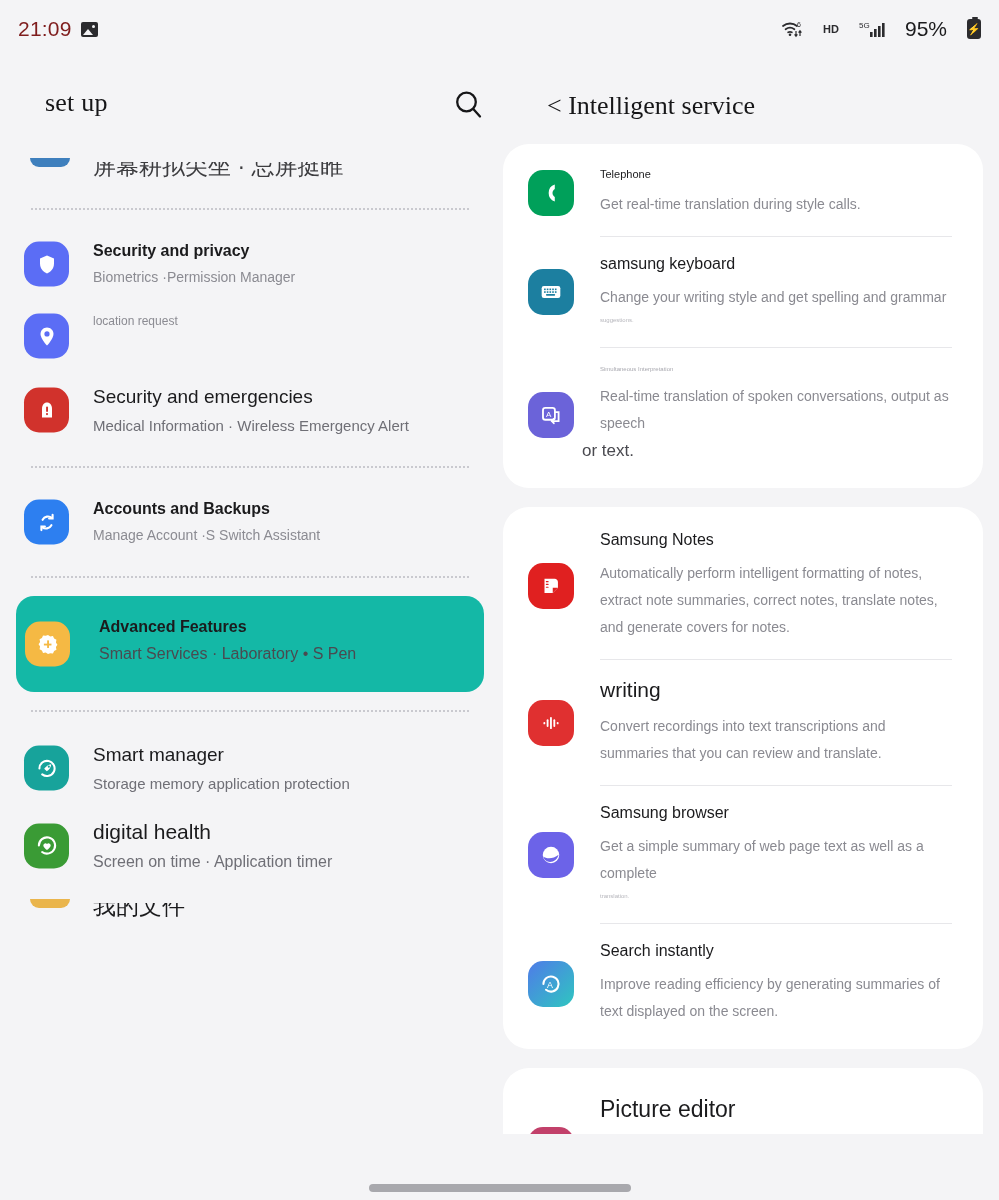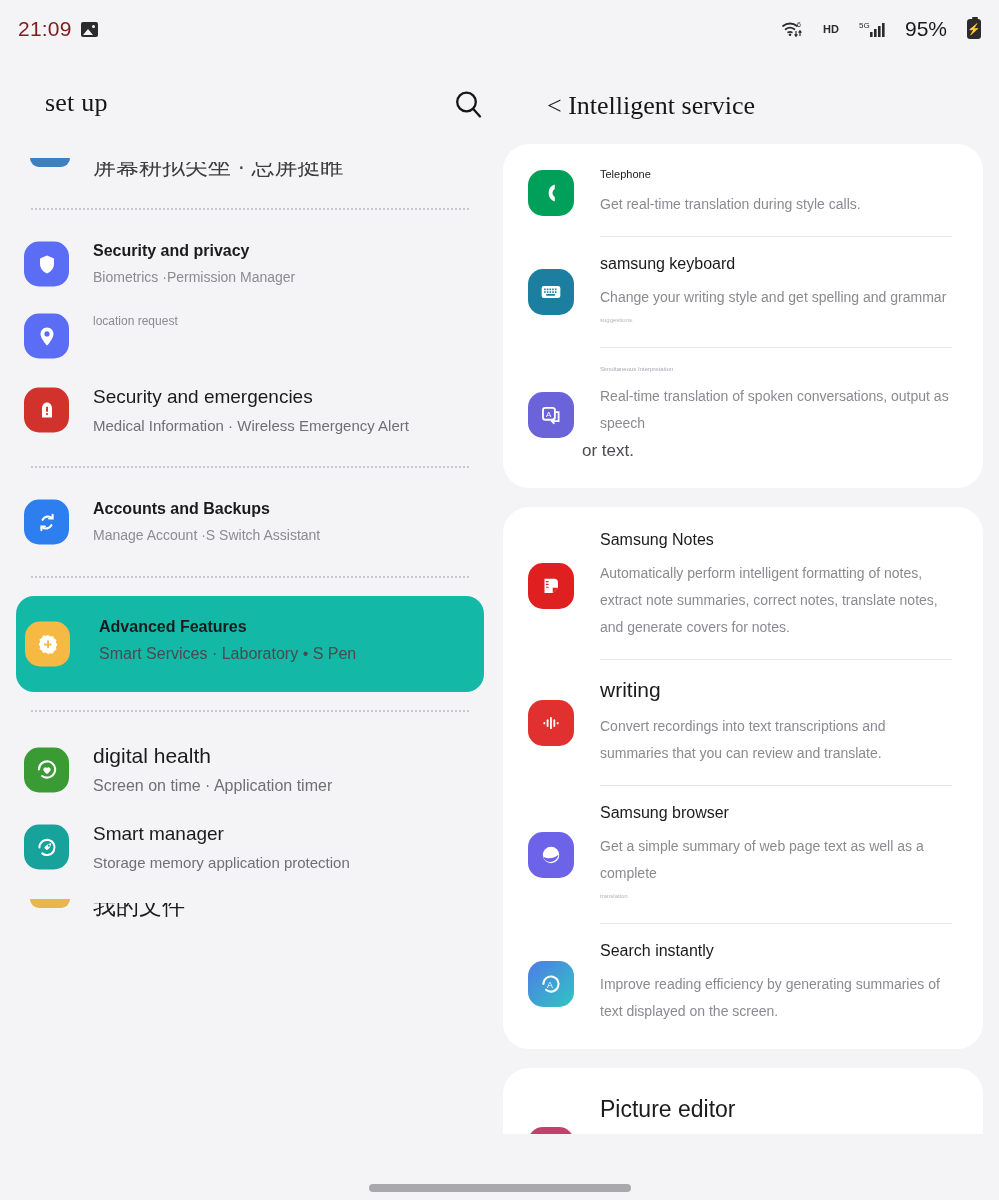--- a/index.html
+++ b/index.html
@@ -246,44 +246,44 @@
         </svg>
       </div>
       <div class="s-text">
         <div class="s-title">Advanced Features</div>
         <div class="s-sub" style="font-size:16px;color:#4a4a50">Smart Services · Laboratory • S Pen</div>
       </div>
     </div>
 
     <div class="dotted"></div>
 
-    <div class="srow t-xl">
-      <div class="s-icon" style="background:#3A9B35">
-        <svg width="26" height="26" viewBox="0 0 24 24" fill="none">
-          <path d="M4.5 12a7.5 7.5 0 1 1 3 6" stroke="#fff" stroke-width="1.9" stroke-linecap="round"></path>
-          <path d="M12 16.2s-3.4-2.2-3.4-4.4a1.9 1.9 0 0 1 3.4-1.1 1.9 1.9 0 0 1 3.4 1.1c0 2.2-3.4 4.4-3.4 4.4z" fill="#fff"></path>
-        </svg>
-      </div>
-      <div class="s-text">
-        <div class="s-title">digital health</div>
-        <div class="s-sub">Screen on time · Application timer</div>
-      </div>
-    </div>
-
     <div class="srow t-lg">
       <div class="s-icon" style="background:#17A39B">
         <svg width="26" height="26" viewBox="0 0 24 24" fill="none">
           <path d="M5 12a7 7 0 1 1 2.6 5.4" stroke="#fff" stroke-width="1.9" stroke-linecap="round"></path>
           <path d="M16 8c-3 .4-5 2-6.6 4.2l2.4 2.4C14 13 15.6 11 16 8z" fill="#fff"></path>
           <circle cx="13.7" cy="10.3" r="1" fill="#17A39B"></circle>
         </svg>
       </div>
       <div class="s-text">
         <div class="s-title">Smart manager</div>
         <div class="s-sub">Storage memory application protection</div>
+      </div>
+    </div>
+
+    <div class="srow t-xl">
+      <div class="s-icon" style="background:#3A9B35">
+        <svg width="26" height="26" viewBox="0 0 24 24" fill="none">
+          <path d="M4.5 12a7.5 7.5 0 1 1 3 6" stroke="#fff" stroke-width="1.9" stroke-linecap="round"></path>
+          <path d="M12 16.2s-3.4-2.2-3.4-4.4a1.9 1.9 0 0 1 3.4-1.1 1.9 1.9 0 0 1 3.4 1.1c0 2.2-3.4 4.4-3.4 4.4z" fill="#fff"></path>
+        </svg>
+      </div>
+      <div class="s-text">
+        <div class="s-title">digital health</div>
+        <div class="s-sub">Screen on time · Application timer</div>
       </div>
     </div>
 
     <div class="cut-row bottomcut">
       <div class="cut-icon amber"></div>
       <div class="cut-text">我的文件</div>
     </div>
 
   </div>
 

